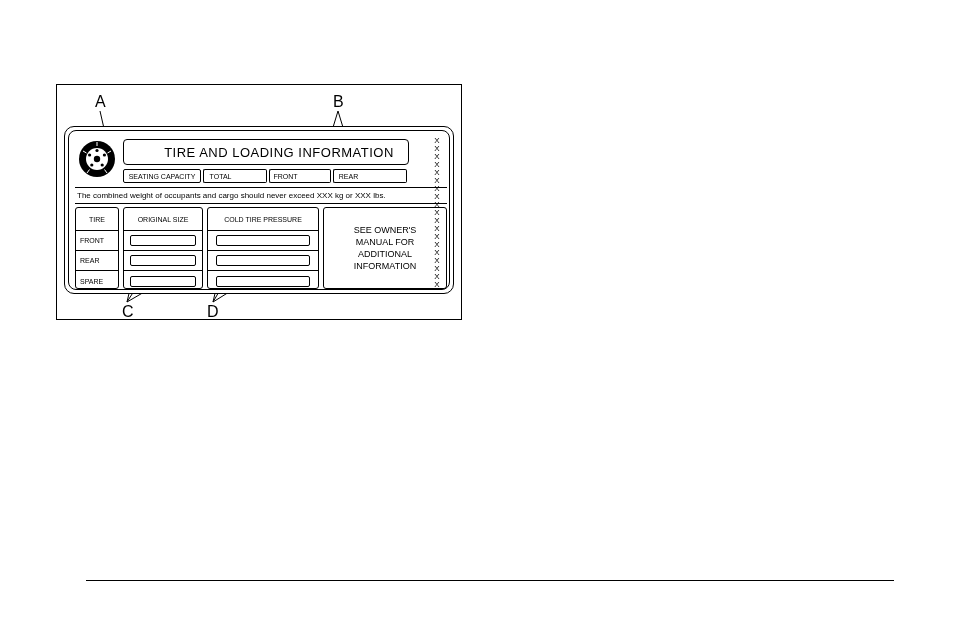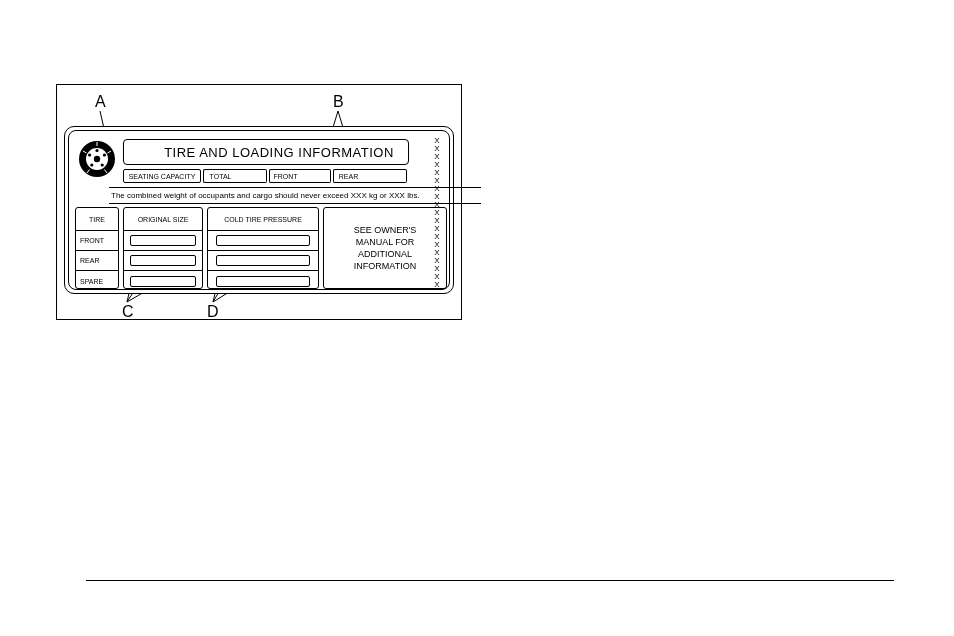--- a/index.html
+++ b/index.html
@@ -115,21 +115,20 @@
   .weightline {
     position: absolute;
     left: 6px;
     top: 56px;
     width: 372px;
     font-size: 8px;
     border-top: 1px solid #000;
     border-bottom: 1px solid #000;
     padding: 3px 2px;
     box-sizing: border-box;
-    margin-left: 34px;
   }
 
   
   .lower {
     position: absolute;
     left: 6px;
     top: 76px;
     width: 372px;
     height: 82px;
   }

